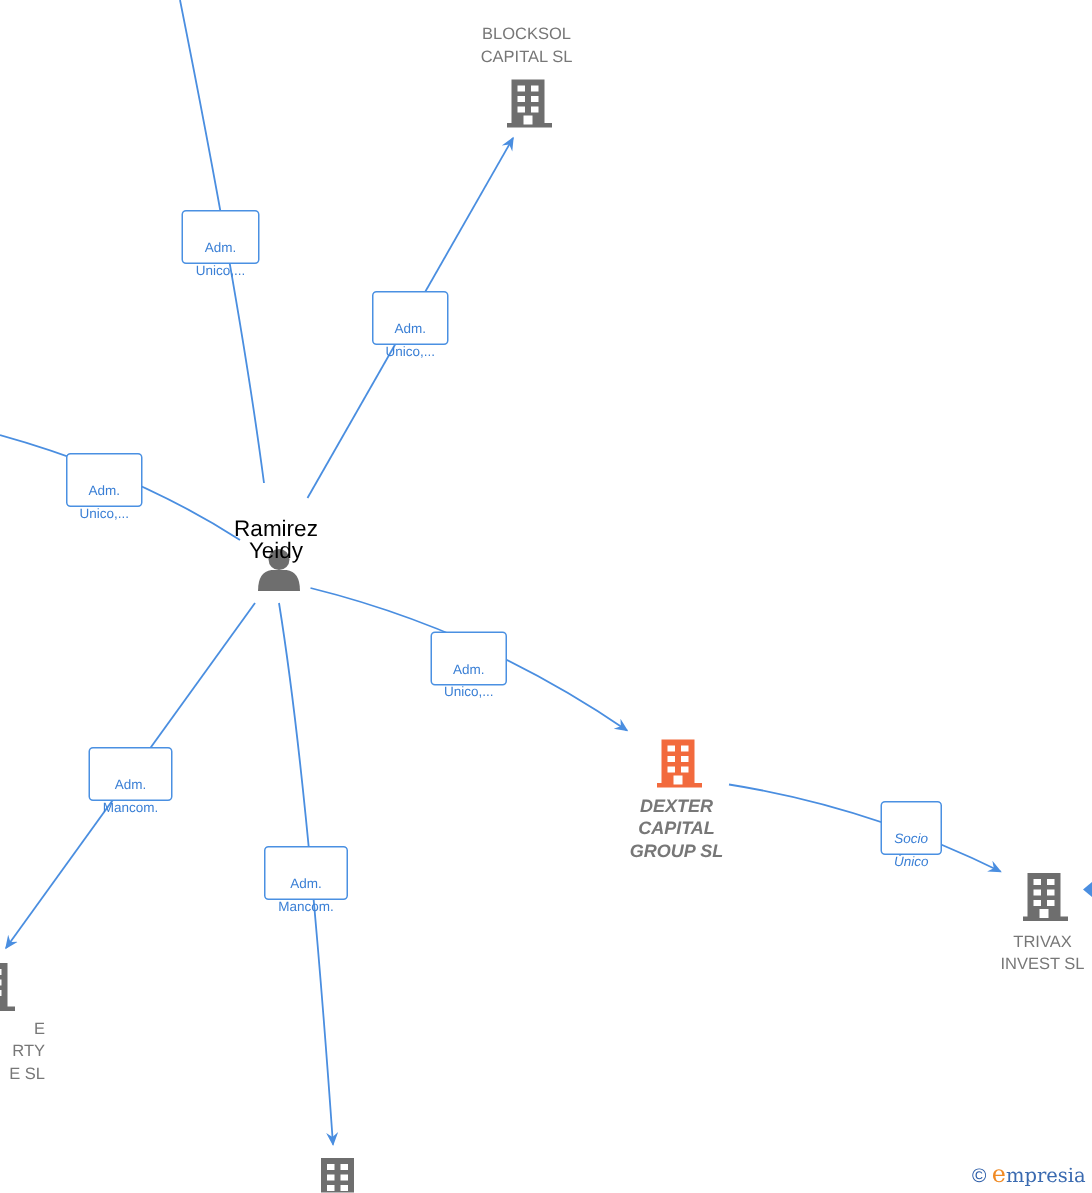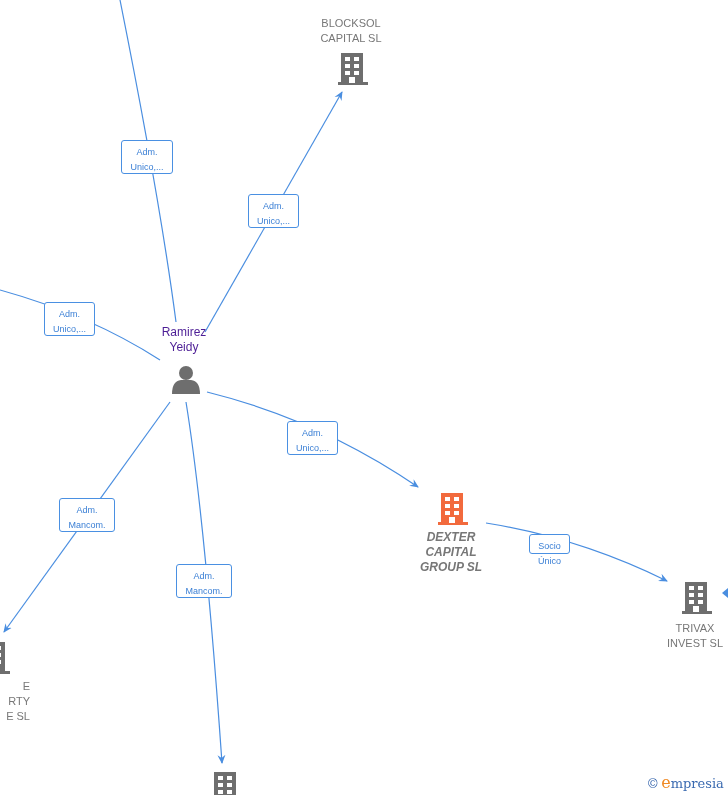--- a/index.html
+++ b/index.html
@@ -1,22 +1,22 @@
 <!DOCTYPE html>
 <html><head>
   <meta charset="utf-8">
   <style>
     html, body { margin: 0; padding: 0; background: #ffffff; }
     body { width: 728px; height: 795px; position: relative; overflow: hidden; font-family: "Liberation Sans", sans-serif; }
     #graph { position: absolute; left: 0; top: 0; width: 728px; height: 795px; }
     .node-label { position: absolute; text-align: center; color: #777777; font-size: 11px; line-height: 15px; white-space: pre-line; }
     .node-label.company { text-transform: uppercase; font-size: 11px; }
     .node-label.main { color: #777777; font-weight: bold; font-size: 12px; line-height: 15px; }
-    .node-label.person { font-size: 12px; color: #4c1d95; }
-    .edge-label { position: absolute; background: #ffffff; border: 1px solid #4a90e2; border-radius: 3px; color: #3a7fd5; font-size: 9px; line-height: 15px; text-align: center; padding: 4px 4px; box-sizing: border-box; white-space: pre-line; cursor: pointer; }
+    .node-label.person { font-size: 15px; color: #000000; margin-top: 20px; }
+    .edge-label { position: absolute; background: #ffffff; border: 1px solid #4a90e2; border-radius: 3px; color: #3a7fd5; font-size: 9px; line-height: 15px; text-align: center; padding: 17px 4px; box-sizing: border-box; white-space: pre-line; cursor: pointer; }
     .watermark { position: absolute; left: 648px; top: 773px; font-size: 13px; color: #2a5ca8; }
     .watermark .brand { font-family: "DejaVu Serif", serif; color: #3a6ab0; }
     .watermark .brand .e { color: #f08a24; font-size: 16px; }
   </style>
 </head>
 <body>
 
 <svg id="graph" width="728" height="795" viewBox="0 0 728 795">
   <defs>
     <marker id="arrow" markerWidth="10" markerHeight="10" refX="8" refY="5" orient="auto" markerUnits="userSpaceOnUse">
@@ -133,19 +133,19 @@
 <div class="edge-label" style="left:248px; top:194px; width:51px; height:34px;">Adm.
 Unico,...</div>
 <div class="edge-label" style="left:44px; top:302px; width:51px; height:34px;">Adm.
 Unico,...</div>
 <div class="edge-label" style="left:287px; top:421px; width:51px; height:34px;">Adm.
 Unico,...</div>
 <div class="edge-label" style="left:59px; top:498px; width:56px; height:34px;">Adm.
 Mancom.</div>
 <div class="edge-label" style="left:176px; top:564px; width:56px; height:34px;">Adm.
 Mancom.</div>
-<div class="edge-label" style="left:529px; top:534px; width:41px; height:20px;">Socio
+<div class="edge-label" style="left:587px; top:534px; width:41px; height:20px;font-style:italic;">Socio
 Único</div>
 
 <div class="watermark">
   <span>©</span>
   <span class="brand"><span class="e">e</span><span>mpresia</span></span>
 </div>
 
 </body></html>

